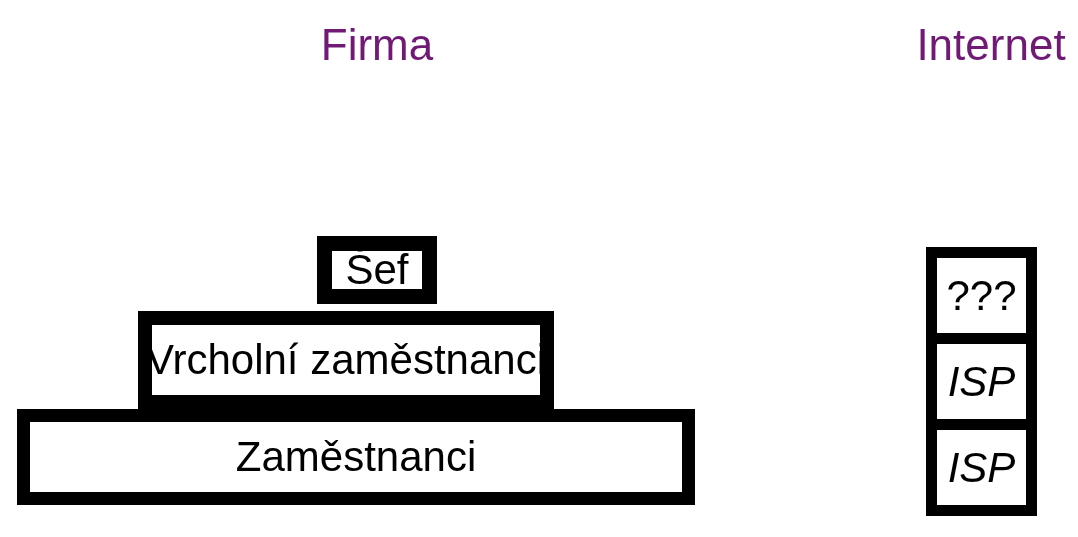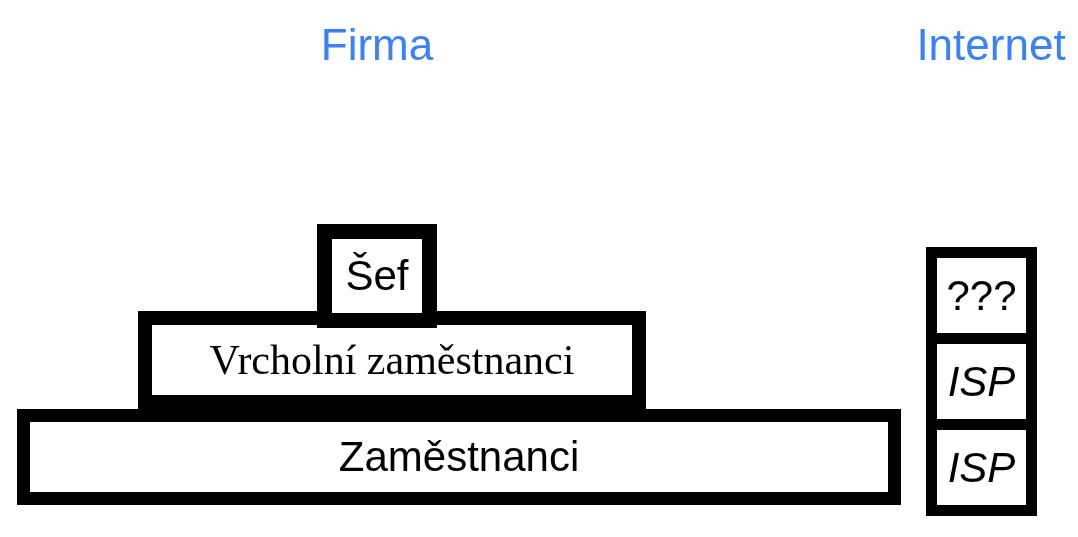--- a/index.html
+++ b/index.html
@@ -15,56 +15,55 @@
     color: #000000;
     overflow: hidden;
   }
   .title {
     position: absolute;
     top: 20px;
     width: 300px;
     text-align: center;
     font-size: 44px;
     font-weight: 400;
-    color: #3b82f6;
+    color: #701a75;
     letter-spacing: 0px;
   }
   #title-firma    { left: 227px; }
   #title-internet { left: 841px; }
 
   .box {
     position: absolute;
     box-sizing: border-box;
     background: #ffffff;
     border: 13px solid #000000;
     display: flex;
     align-items: center;
     justify-content: center;
     font-size: 42px;
     line-height: 1;
     white-space: nowrap;
   }
 
   
   #box-sef {
-    left: 317px; top: 224px;
-    width: 120px; height: 104px;
+    left: 317px; top: 236px;
+    width: 120px; height: 68px;
     border-width: 15px;
     z-index: 3;
   }
   #box-vrcholni {
     left: 138px; top: 311px;
-    width: 508px; height: 98px;
+    width: 416px; height: 98px;
     border-width: 14px;
     z-index: 2;
-    font-family: Liberation Serif, serif;
   }
   #box-zamestnanci {
     left: 17px; top: 409px;
-    width: 884px; height: 96px;
+    width: 678px; height: 96px;
     border-width: 13px;
     z-index: 1;
   }
 
   
   #internet-stack {
     position: absolute;
     left: 926px; top: 247px;
     width: 111px;
     display: flex;

